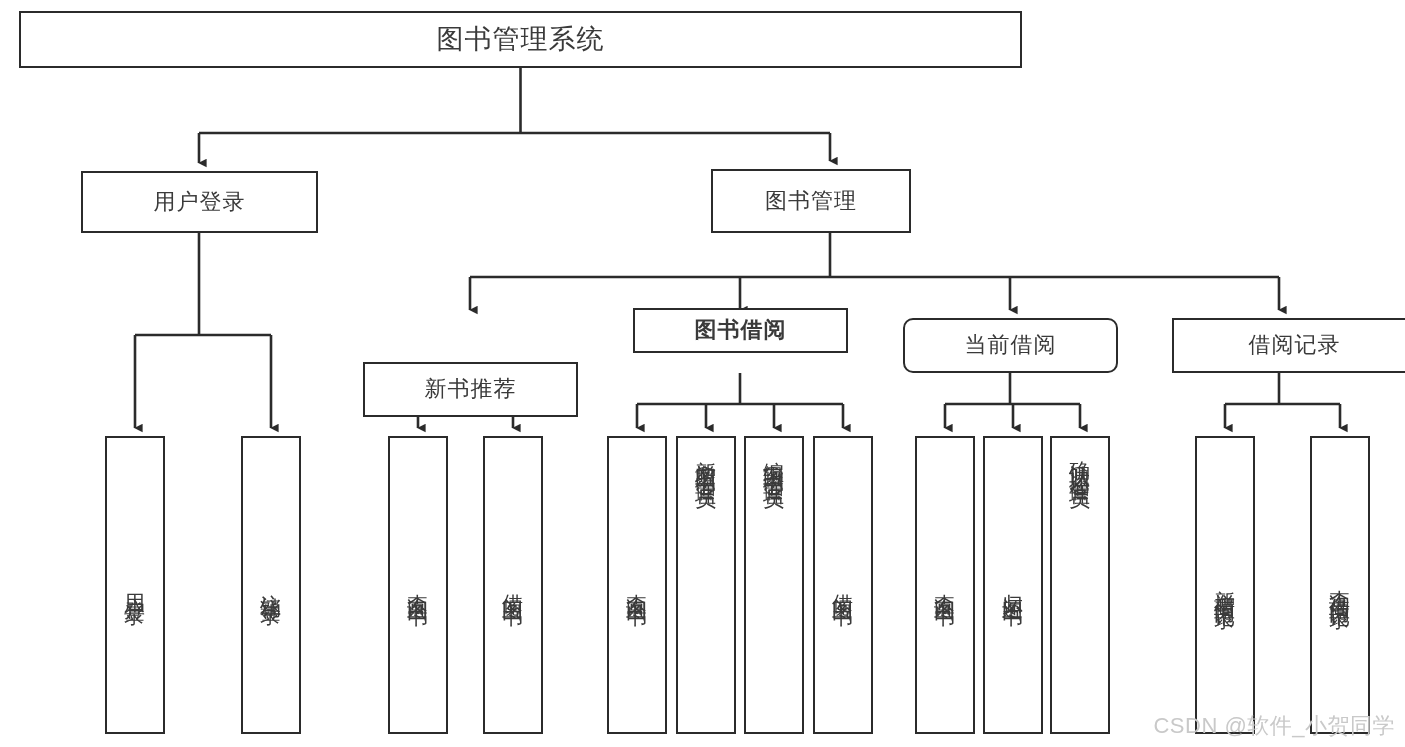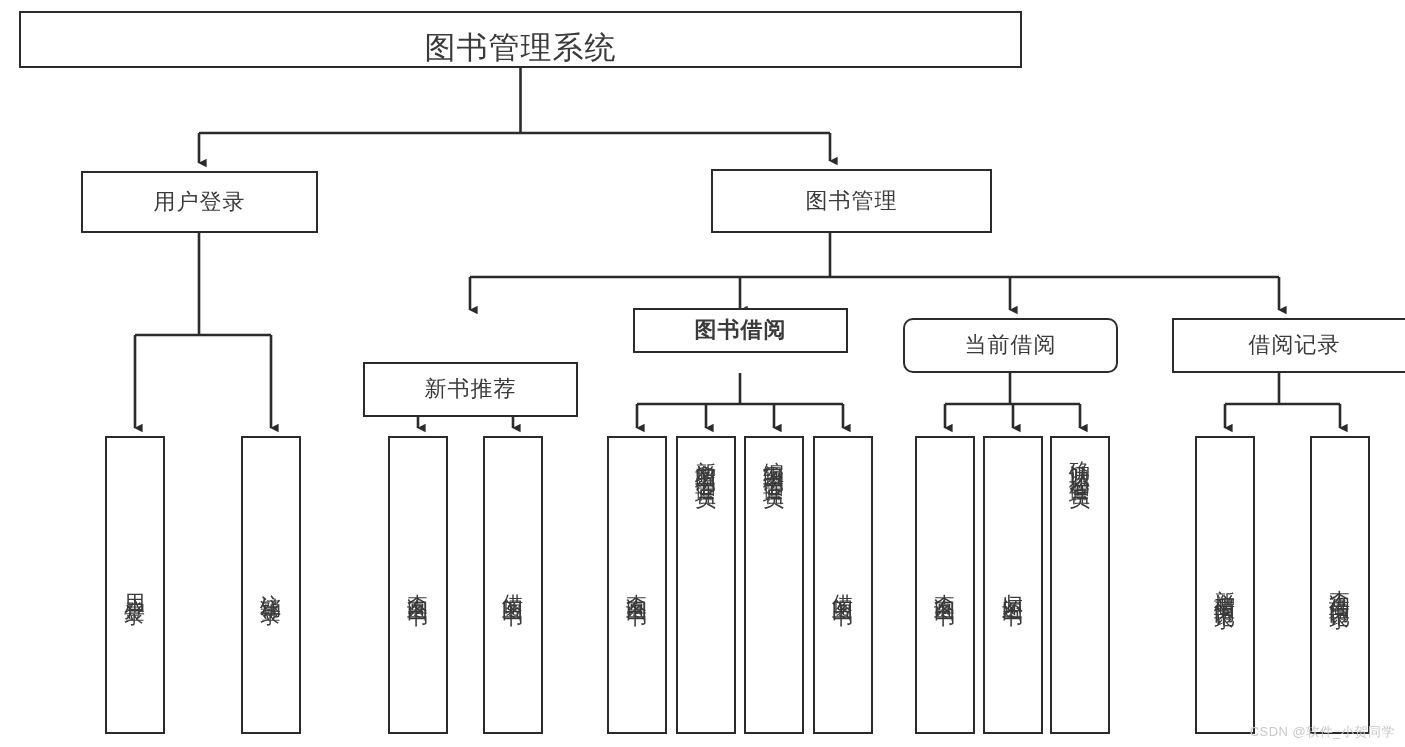--- a/index.html
+++ b/index.html
@@ -29,22 +29,21 @@
     align-items:center;
     justify-content:center;
     color:#3a3a3a;
   }
   .node.h{
     font-size:22px;
     letter-spacing:1px;
     line-height:1.2;
   }
   .node.root{
-    font-size:31px;
-    align-items:flex-end;
+    font-size:27px;
   }
   .node.leaf{
     font-size:21px;
     align-items:flex-start;
     justify-content:center;
     padding-top:0;
   }
   .vtext{
     writing-mode:vertical-rl;
     text-orientation:upright;
@@ -52,21 +51,21 @@
     line-height:1;
     white-space:nowrap;
     color:#3a3a3a;
   }
   .leaf.center .vtext{ margin-top:auto; margin-bottom:auto; }
   .leaf.top .vtext{ margin-top:6px; }
   .watermark{
     position:absolute;
     right:10px;
     bottom:6px;
-    font-size:13px;
+    font-size:22px;
     color:#c9c9c9;
     letter-spacing:0.5px;
     white-space:nowrap;
     user-select:none;
   }
 </style>
 </head>
 <body>
 
 <div id="canvas">
@@ -123,21 +122,21 @@
   </svg>
 
   <div class="node root h" style="left:19px; top:11px; width:1003px; height:57px;">
     <span>图书管理系统</span>
   </div>
 
   <div class="node h" style="left:81px; top:171px; width:237px; height:62px;">
     <span>用户登录</span>
   </div>
 
-  <div class="node h" style="left:711px; top:169px; width:281px; height:64px;">
+  <div class="node h" style="left:711px; top:169px; width:200px; height:64px;">
     <span>图书管理</span>
   </div>
 
   <div class="node h" style="left:363px; top:318px; width:215px; height:55px;margin-top:44px;">
     <span>新书推荐</span>
   </div>
 
   <div class="node h" style="left:633px; top:308px; width:215px; height:45px;font-weight:bold;">
     <span>图书借阅</span>
   </div>

